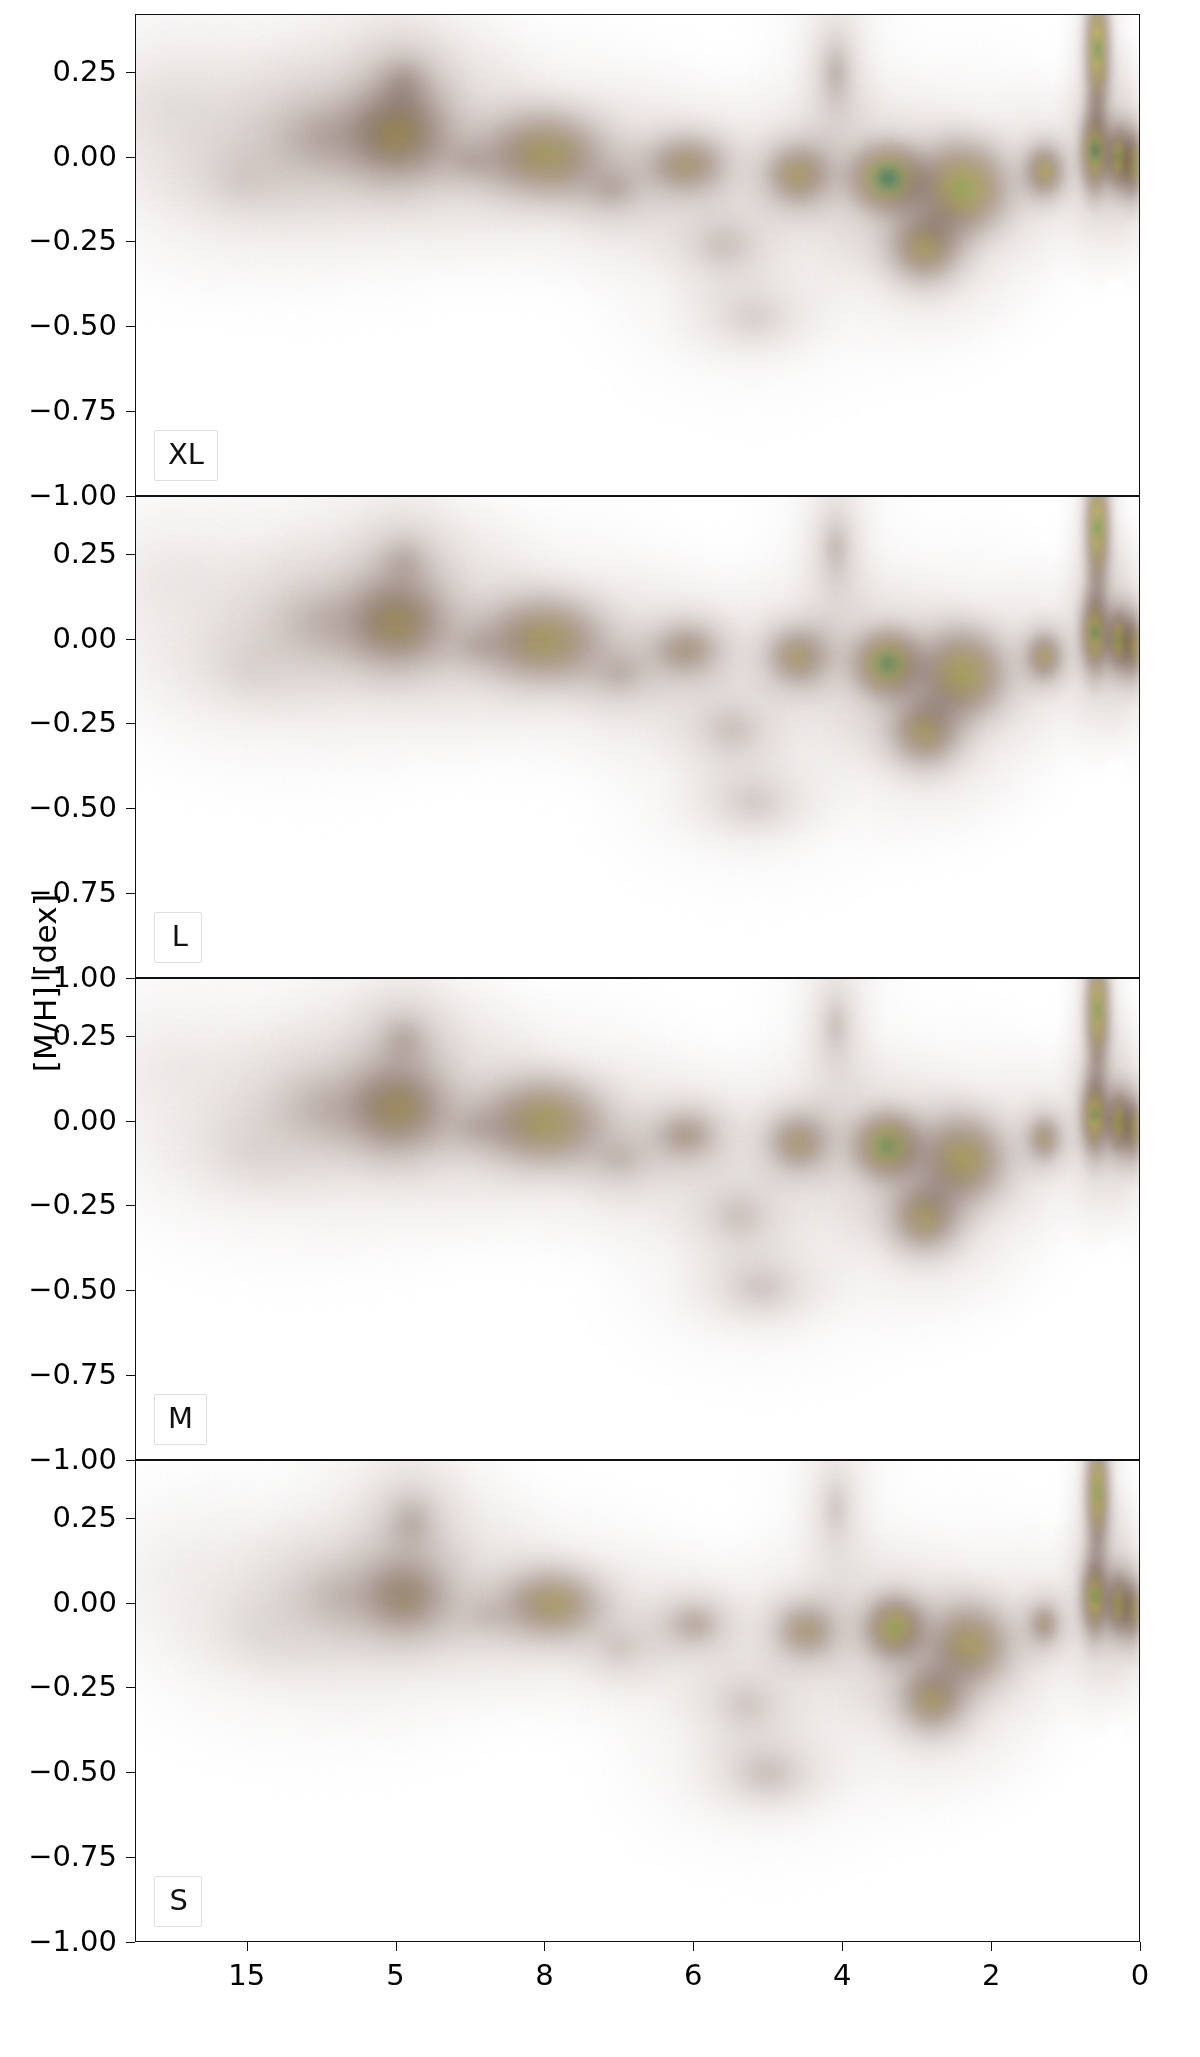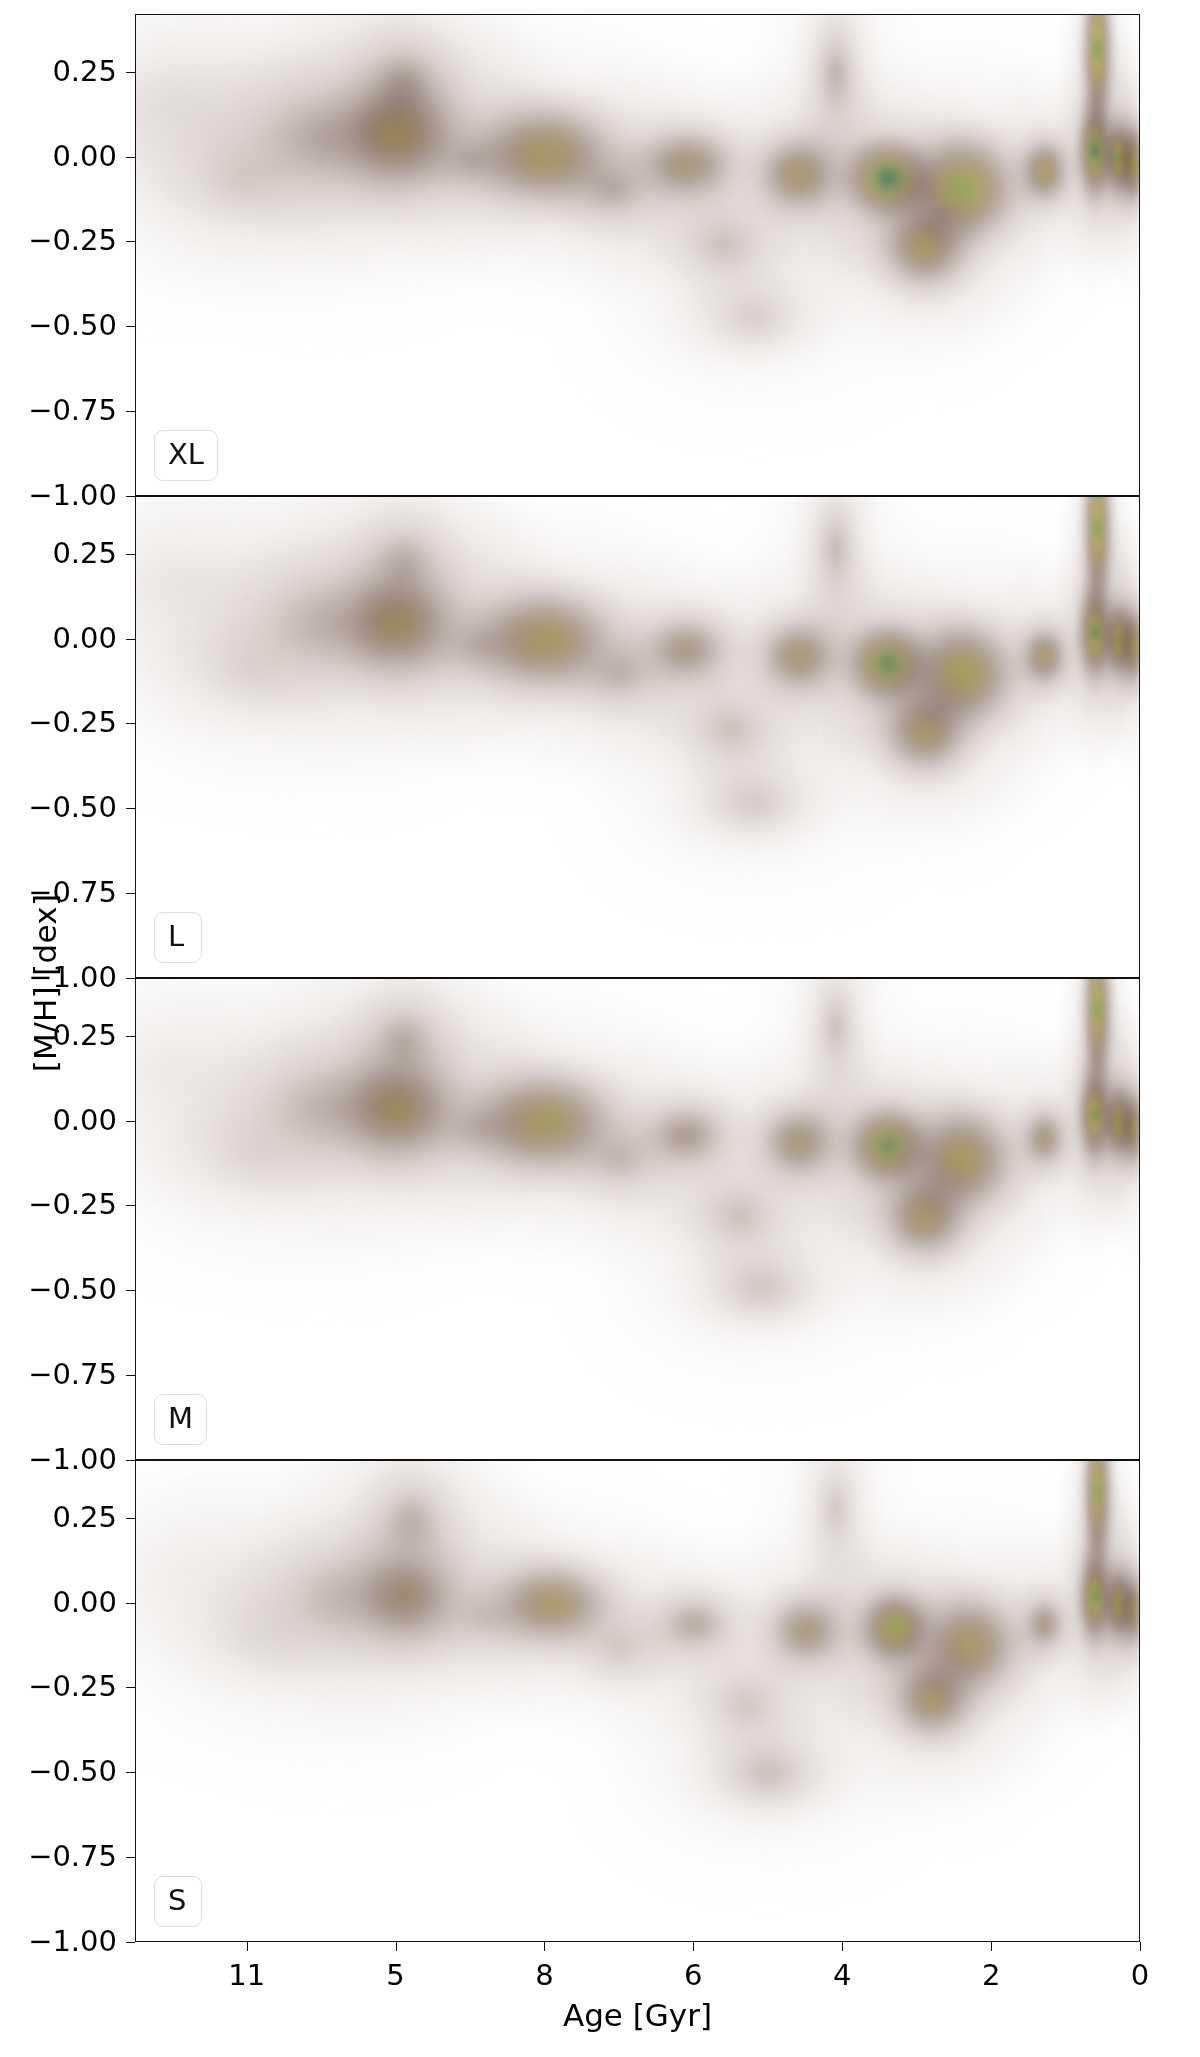--- a/index.html
+++ b/index.html
@@ -40,33 +40,32 @@
   }
 
   
   .xtickmark{position:absolute;width:0;height:9px;border-left:1.7px solid #111;}
   .xticklabel{position:absolute;font-size:29px;text-align:center;white-space:nowrap;}
 
   
   .tagbox{
     position:absolute;
     background:rgba(255,255,255,0.86);
-    border:1.7px solid #dedede;border-radius:9px;
+    border:1.7px solid #dedede;border-radius:2px;
     font-size:29px;line-height:1;
     padding:9px 13px 11px 13px;
-    min-width:20px;text-align:left;color:#111;
+    min-width:20px;text-align:right;color:#111;
   }
 </style>
 </head>
 <body>
 
 <div id="figure">
 
   <div class="ylabel">[M/H] [dex]</div>
-  <div class="xlabel">Age [Gyr]</div>
 
   <div id="panels-host">
       <div class="panel" style="top: 14px; height: 482px;">
         <div class="plotsurface">
           <div class="blob" style="left: -350.484px; top: -174.572px; width: 775.413px; height: 532.44px; background: radial-gradient(rgba(231, 225, 223, 0.318) 0%, rgba(235, 230, 228, 0.28) 11%, rgba(238, 234, 233, 0.24) 22%, rgba(242, 239, 237, 0.208) 33%, rgba(245, 242, 241, 0.173) 44%, rgba(248, 246, 245, 0) 56%, rgba(250, 249, 248, 0) 67%, rgba(252, 252, 251, 0) 78%, rgba(254, 254, 254, 0) 89%, rgba(255, 255, 255, 0) 100%); filter: blur(16px); mix-blend-mode: multiply;"></div>
           <div class="blob" style="left: -138.094px; top: -3.08887px; width: 484.633px; height: 338.826px; background: radial-gradient(rgba(227, 220, 217, 0.34) 0%, rgba(231, 226, 223, 0.298) 11%, rgba(235, 231, 229, 0.255) 22%, rgba(239, 236, 234, 0.216) 33%, rgba(243, 240, 239, 0.18) 44%, rgba(246, 244, 243, 0) 56%, rgba(249, 248, 247, 0) 67%, rgba(252, 251, 251, 0) 78%, rgba(254, 254, 253, 0) 89%, rgba(255, 255, 255, 0) 100%); filter: blur(16px); mix-blend-mode: multiply;"></div>
           <div class="blob" style="left: 424.036px; top: 181.089px; width: 387.707px; height: 242.018px; background: radial-gradient(rgba(222, 215, 212, 0.37) 0%, rgba(228, 221, 218, 0.318) 11%, rgba(232, 227, 225, 0.27) 22%, rgba(237, 233, 231, 0.227) 33%, rgba(241, 238, 236, 0.19) 44%, rgba(245, 243, 242, 0.153) 56%, rgba(248, 247, 246, 0) 67%, rgba(251, 250, 250, 0) 78%, rgba(254, 253, 253, 0) 89%, rgba(255, 255, 255, 0) 100%); filter: blur(16px); mix-blend-mode: multiply;"></div>
           <div class="blob" style="left: 189.61px; top: 49.1504px; width: 290.78px; height: 193.615px; background: radial-gradient(rgba(221, 213, 209, 0.376) 0%, rgba(226, 219, 216, 0.325) 11%, rgba(231, 226, 223, 0.28) 22%, rgba(236, 232, 230, 0.23) 33%, rgba(240, 237, 235, 0.192) 44%, rgba(244, 242, 241, 0.153) 56%, rgba(248, 246, 246, 0) 67%, rgba(251, 250, 250, 0) 78%, rgba(254, 253, 253, 0) 89%, rgba(255, 255, 255, 0) 100%); filter: blur(16px); mix-blend-mode: multiply;"></div>
           <div class="blob" style="left: 418.489px; top: 85.6059px; width: 339.243px; height: 290.422px; background: radial-gradient(rgba(221, 213, 209, 0.376) 0%, rgba(226, 219, 216, 0.325) 11%, rgba(231, 226, 223, 0.28) 22%, rgba(236, 232, 230, 0.23) 33%, rgba(240, 237, 235, 0.192) 44%, rgba(244, 242, 241, 0.153) 56%, rgba(248, 246, 246, 0) 67%, rgba(251, 250, 250, 0) 78%, rgba(254, 253, 253, 0) 89%, rgba(255, 255, 255, 0) 100%); filter: blur(16px); mix-blend-mode: multiply;"></div>
           <div class="blob" style="left: 331.054px; top: 52.1035px; width: 290.78px; height: 242.018px; background: radial-gradient(rgba(217, 209, 205, 0.396) 0%, rgba(223, 216, 213, 0.34) 11%, rgba(229, 223, 220, 0.29) 22%, rgba(234, 229, 227, 0.24) 33%, rgba(239, 235, 234, 0.196) 44%, rgba(243, 241, 239, 0.157) 56%, rgba(247, 246, 245, 0) 67%, rgba(251, 250, 249, 0) 78%, rgba(253, 253, 253, 0) 89%, rgba(255, 255, 255, 0) 100%); filter: blur(16px); mix-blend-mode: multiply;"></div>
@@ -294,21 +293,21 @@
       <div class="yticklabel" style="left: -15px; width: 132px; top: 1587.56px;">0.00</div>
       <div class="ytickmark" style="left: 126px; top: 1687.42px;"></div>
       <div class="yticklabel" style="left: -15px; width: 132px; top: 1672.42px;">−0.25</div>
       <div class="ytickmark" style="left: 126px; top: 1772.28px;"></div>
       <div class="yticklabel" style="left: -15px; width: 132px; top: 1757.28px;">−0.50</div>
       <div class="ytickmark" style="left: 126px; top: 1857.14px;"></div>
       <div class="yticklabel" style="left: -15px; width: 132px; top: 1842.14px;">−0.75</div>
       <div class="ytickmark" style="left: 126px; top: 1942px;"></div>
       <div class="yticklabel" style="left: -15px; width: 132px; top: 1927px;">−1.00</div>
       <div class="xtickmark" style="left: 246.667px; top: 1942px;"></div>
-      <div class="xticklabel" style="left: 201.667px; width: 90px; top: 1958px;">11</div>
+      <div class="xticklabel" style="left: 201.667px; width: 90px; top: 1958px;">15</div>
       <div class="xtickmark" style="left: 395.556px; top: 1942px;"></div>
       <div class="xticklabel" style="left: 350.556px; width: 90px; top: 1958px;">5</div>
       <div class="xtickmark" style="left: 544.444px; top: 1942px;"></div>
       <div class="xticklabel" style="left: 499.444px; width: 90px; top: 1958px;">8</div>
       <div class="xtickmark" style="left: 693.333px; top: 1942px;"></div>
       <div class="xticklabel" style="left: 648.333px; width: 90px; top: 1958px;">6</div>
       <div class="xtickmark" style="left: 842.222px; top: 1942px;"></div>
       <div class="xticklabel" style="left: 797.222px; width: 90px; top: 1958px;">4</div>
       <div class="xtickmark" style="left: 991.111px; top: 1942px;"></div>
       <div class="xticklabel" style="left: 946.111px; width: 90px; top: 1958px;">2</div>

